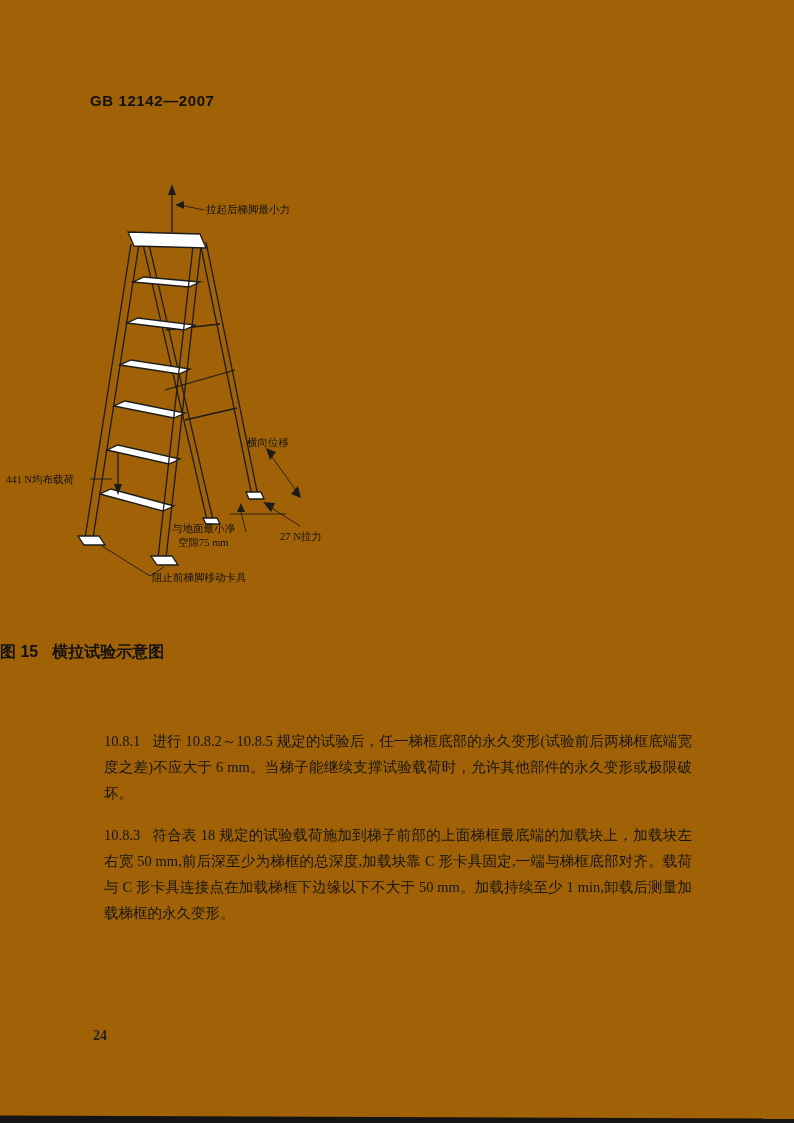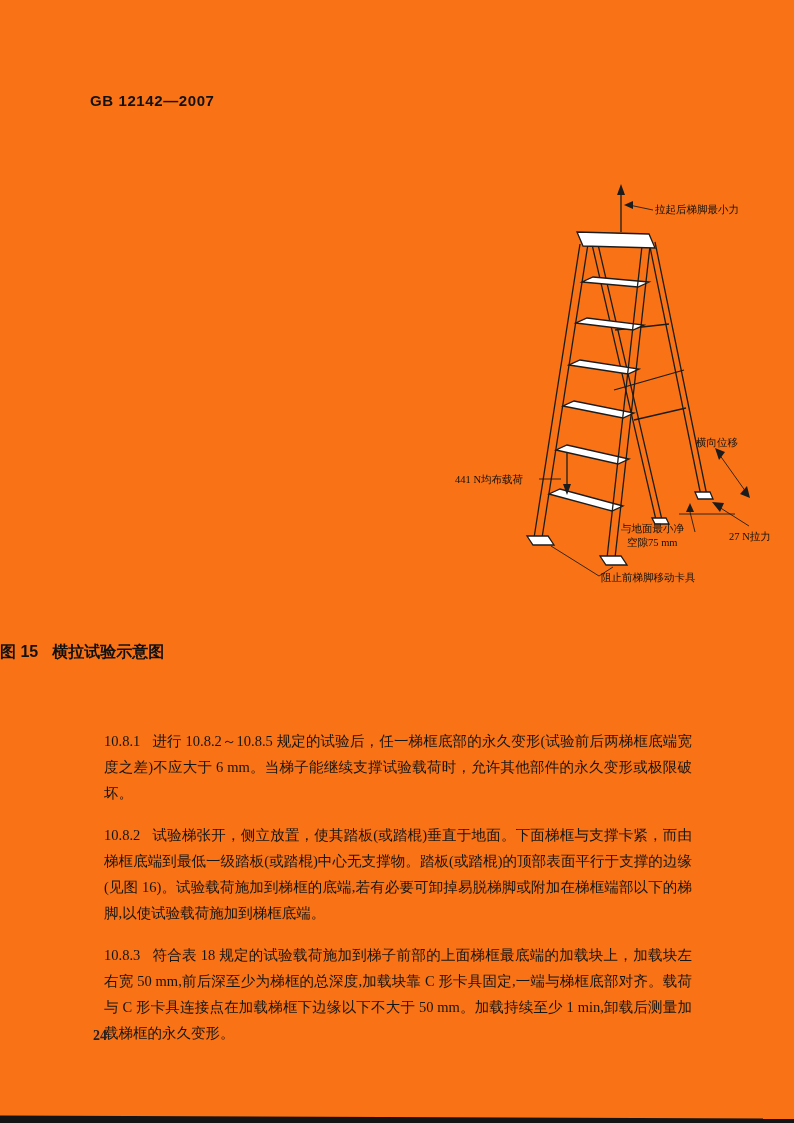--- a/index.html
+++ b/index.html
@@ -1,29 +1,29 @@
 <!DOCTYPE html>
 <html><head>
 <meta charset="utf-8">
 <style>
   html,body{margin:0;padding:0;}
   body{
     width:794px;height:1123px;position:relative;background:#f4f4f2;
     font-family:"Liberation Serif","DejaVu Serif",serif;color:#1a1a1a;
   }
   .page{
-    position:absolute;inset:0;background:#f97316;overflow:hidden;padding-left:48px;
+    position:absolute;inset:0;background:#a16207;overflow:hidden;padding-left:48px;
   }
   .doc-header{
     position:absolute;left:90px;top:92px;
     font-family:"Liberation Sans","DejaVu Sans",sans-serif;
     font-weight:bold;font-size:15px;letter-spacing:0.6px;color:#111;
   }
   .figure-wrap{
-    position:absolute;top:180px;left:0;width:100%;text-align:right;
+    position:absolute;top:180px;left:0;width:100%;text-align:left;
   }
   .figure-wrap svg{display:inline-block;}
   .figure-caption{
     position:absolute;top:642px;left:0;width:100%;text-align:left;
     font-family:"Liberation Sans","DejaVu Sans",sans-serif;
     font-weight:bold;font-size:16px;color:#111;
   }
   .figure-caption .cap-title{margin-left:14px;}
   .content{
     position:absolute;left:88px;top:712px;width:620px;
@@ -140,23 +140,20 @@
 
   <div class="figure-caption">
     <span class="cap-num">图 15</span><span class="cap-title">横拉试验示意图</span>
   </div>
 
   <div class="content">
     <p class="para">
       <span class="pnum">10.8.1</span><span>进行 10.8.2～10.8.5 规定的试验后，任一梯框底部的永久变形(试验前后两梯框底端宽度之差)不应大于 6 mm。当梯子能继续支撑试验载荷时，允许其他部件的永久变形或极限破坏。</span>
     </p>
     <p class="para">
-      <span class="pnum">10.8.2</span><span>试验梯张开，侧立放置，使其踏板(或踏棍)垂直于地面。下面梯框与支撑卡紧，而由梯框底端到最低一级踏板(或踏棍)中心无支撑物。踏板(或踏棍)的顶部表面平行于支撑的边缘(见图 16)。试验载荷施加到梯框的底端,若有必要可卸掉易脱梯脚或附加在梯框端部以下的梯脚,以使试验载荷施加到梯框底端。</span>
-    </p>
-    <p class="para">
       <span class="pnum">10.8.3</span><span>符合表 18 规定的试验载荷施加到梯子前部的上面梯框最底端的加载块上，加载块左右宽 50 mm,前后深至少为梯框的总深度,加载块靠 C 形卡具固定,一端与梯框底部对齐。载荷与 C 形卡具连接点在加载梯框下边缘以下不大于 50 mm。加载持续至少 1 min,卸载后测量加载梯框的永久变形。</span>
     </p>
   </div>
 
   <div class="page-number">24</div>
 
   <div class="scan-bottom"></div>
 </div>
 
 </body></html>

